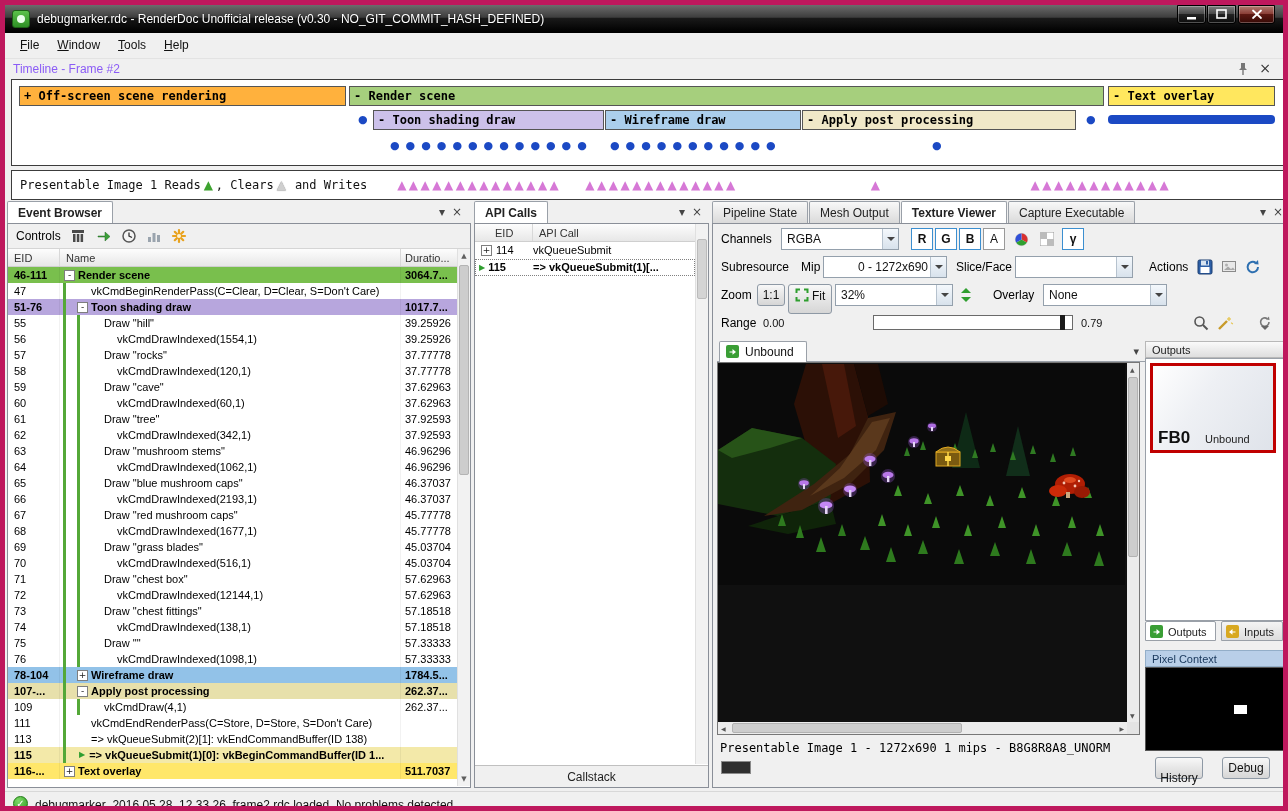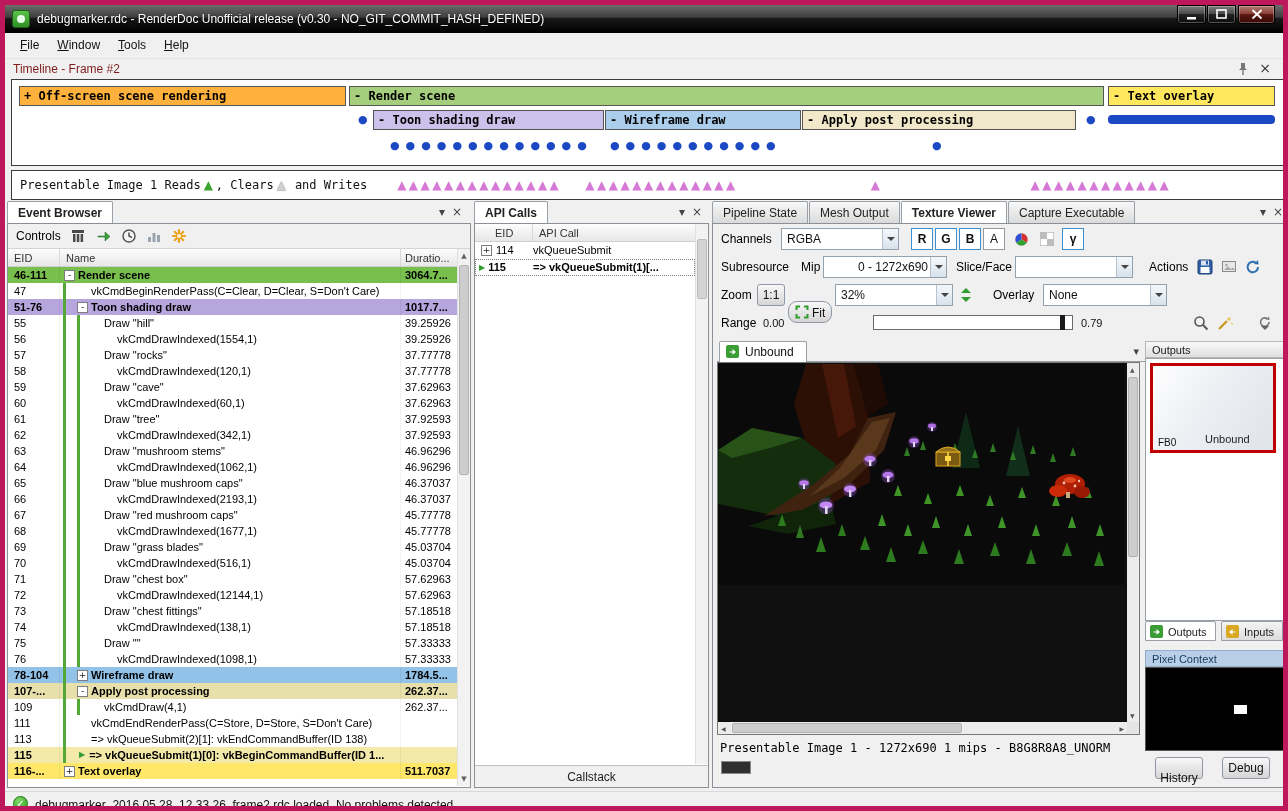--- a/index.html
+++ b/index.html
@@ -17,21 +17,21 @@
 .btn-min{right:77px;}.btn-max{right:47px;}
 .btn-close{right:8px;width:37px;background:linear-gradient(#b07a70,#8c4038 45%,#5c1812 50%,#360a06);}
 
 
 .menubar{position:absolute;left:0;top:28px;width:100%;height:26px;background:#f0f0f0;border-bottom:1px solid #e3e3e3;padding-left:6px;}
 .menu-item{display:inline-block;padding:5px 9px 0;height:26px;font-size:12px;color:#111;}
 .menu-item::first-letter{text-decoration:underline;}
 
 
 .timeline{position:absolute;left:0;top:54px;width:100%;height:142px;background:#f0f0f0;}
-.tl-caption{position:absolute;left:8px;top:3px;font-size:12px;color:#7f1d1d;}
+.tl-caption{position:absolute;left:8px;top:3px;font-size:12px;color:#8b5cf6;}
 .tl-pin{position:absolute;right:34px;top:3px;}
 .tl-close{position:absolute;right:12px;top:1px;font-size:14px;color:#333;cursor:default;}
 .tl-box1{position:absolute;left:6px;top:20px;width:1275px;height:87px;background:#fff;border:1px solid #3c3c3c;}
 .tl-box2{position:absolute;left:6px;top:111px;width:1275px;height:30px;background:#fff;border:1px solid #3c3c3c;display:flex;align-items:center;padding-left:8px;white-space:nowrap;}
 .tl-bar{position:absolute;height:20px;border:1px solid #555;font-size:12px;font-weight:bold;line-height:18px;padding-left:4px;white-space:nowrap;overflow:hidden;font-family:"DejaVu Sans Mono","Liberation Mono",monospace;}
 .bar-off{left:7px;top:6px;width:327px;background:#ffb13d;}
 .bar-render{left:337px;top:6px;width:755px;background:#a6cf7d;}
 .bar-text{left:1096px;top:6px;width:167px;background:#ffe75e;}
 .bar-toon{left:361px;top:30px;width:231px;background:#ccc1ea;}
 .bar-wire{left:593px;top:30px;width:196px;background:#abceec;}
@@ -143,21 +143,21 @@
 .hsb .arr,.vsb .arr{position:absolute;font-size:6px;color:#555;}
 .vsb{position:absolute;top:0;bottom:12px;right:0;width:12px;background:#ececec;}
 .vsb .thumb{position:absolute;top:14px;height:180px;left:1px;right:1px;background:#cdcdcd;border:1px solid #b2b2b2;border-radius:2px;}
 .sbcorner{position:absolute;right:0;bottom:0;width:12px;height:12px;background:#e4e4e4;}
 .tv-status{position:absolute;left:8px;top:540px;font-size:12px;color:#000;white-space:nowrap;}
 .swatch{position:absolute;left:9px;top:560px;width:30px;height:13px;background:#2f2f2f;border:1px solid #8a8a8a;}
 
 .out-caption{position:absolute;left:433px;top:140px;width:145px;height:17px;background:linear-gradient(#fafafa,#dedede);border:1px solid #b8b8b8;font-size:11px;padding:2px 0 0 6px;color:#222;}
 .out-body{position:absolute;left:433px;top:157px;width:145px;height:263px;background:#fff;border:1px solid #9aa0a8;}
 .fb-item{position:absolute;left:4px;top:4px;width:126px;height:90px;border:3px solid #c00000;background:linear-gradient(125deg,#ffffff 0%,#eef0f4 40%,#dfe3ea 100%);}
-.fb-label{position:absolute;left:5px;bottom:2px;font-size:10px;font-weight:normal;color:#111;}
+.fb-label{position:absolute;left:5px;bottom:2px;font-size:17px;font-weight:bold;color:#111;}
 .fb-status{position:absolute;left:52px;bottom:5px;font-size:11px;color:#222;}
 .sb-tabs{position:absolute;left:433px;top:420px;width:145px;height:20px;white-space:nowrap;}
 .sb-tab{display:inline-block;position:relative;height:20px;padding:4px 8px 0 22px;font-size:11px;border:1px solid #9aa0a8;background:linear-gradient(#f4f4f4,#ddd);border-radius:2px 2px 0 0;margin-right:1px;color:#222;vertical-align:bottom;}
 .sb-tab.sel{background:#fff;}
 .sb-tab .ticon{position:absolute;left:4px;top:3px;}
 .px-caption{position:absolute;left:433px;top:449px;width:145px;height:17px;background:#b9cfe8;border:1px solid #93aec8;font-size:11px;padding:2px 0 0 6px;color:#17365a;}
 .px-body{position:absolute;left:433px;top:466px;width:145px;height:84px;background:#000;border:1px solid #555;}
 .px-rect{position:absolute;left:88px;top:37px;width:13px;height:9px;background:#fff;}
 .btn-history{left:443px;top:556px;width:48px;height:22px;padding-top:13px;}
 .btn-debug{left:510px;top:556px;width:48px;height:22px;padding-top:3px;}
@@ -655,21 +655,21 @@
           <svg width="18" height="18">
             <path d="M14 9 a5.2 5.2 0 1 1 -2.2 -4.2" fill="none" stroke="#2d6fb0" stroke-width="2"></path>
             <path d="M14 2 L14.6 6.6 L10 6 Z" fill="#2d6fb0"></path>
           </svg>
         </span>
     </div>
 
     <div class="crow r3">
       <span class="ctl-label" style="left:8px;">Zoom</span>
       <div class="wbtn" style="left:44px;top:1px;width:28px;height:22px;padding-top:3px;">1:1</div>
-      <div class="wbtn" style="left:75px;top:18px;width:44px;height:22px;padding-top:3px;border-radius:9px;"><svg style="vertical-align:-2px;" width="14" height="14">
+      <div class="wbtn" style="left:75px;top:1px;width:44px;height:30px;padding-top:3px;"><svg style="vertical-align:-2px;" width="14" height="14">
             <g stroke="#2f9e2f" stroke-width="2" fill="none">
               <path d="M1.5 5 V1.5 H5"></path>
               <path d="M9 1.5 H12.5 V5"></path>
               <path d="M12.5 9 V12.5 H9"></path>
               <path d="M5 12.5 H1.5 V9"></path>
             </g>
           </svg> <span>Fit</span></div>
       <div class="dd" style="left:122px;top:1px;width:118px;">
           <span class="val">32%</span>
           <span class="arr"></span>

